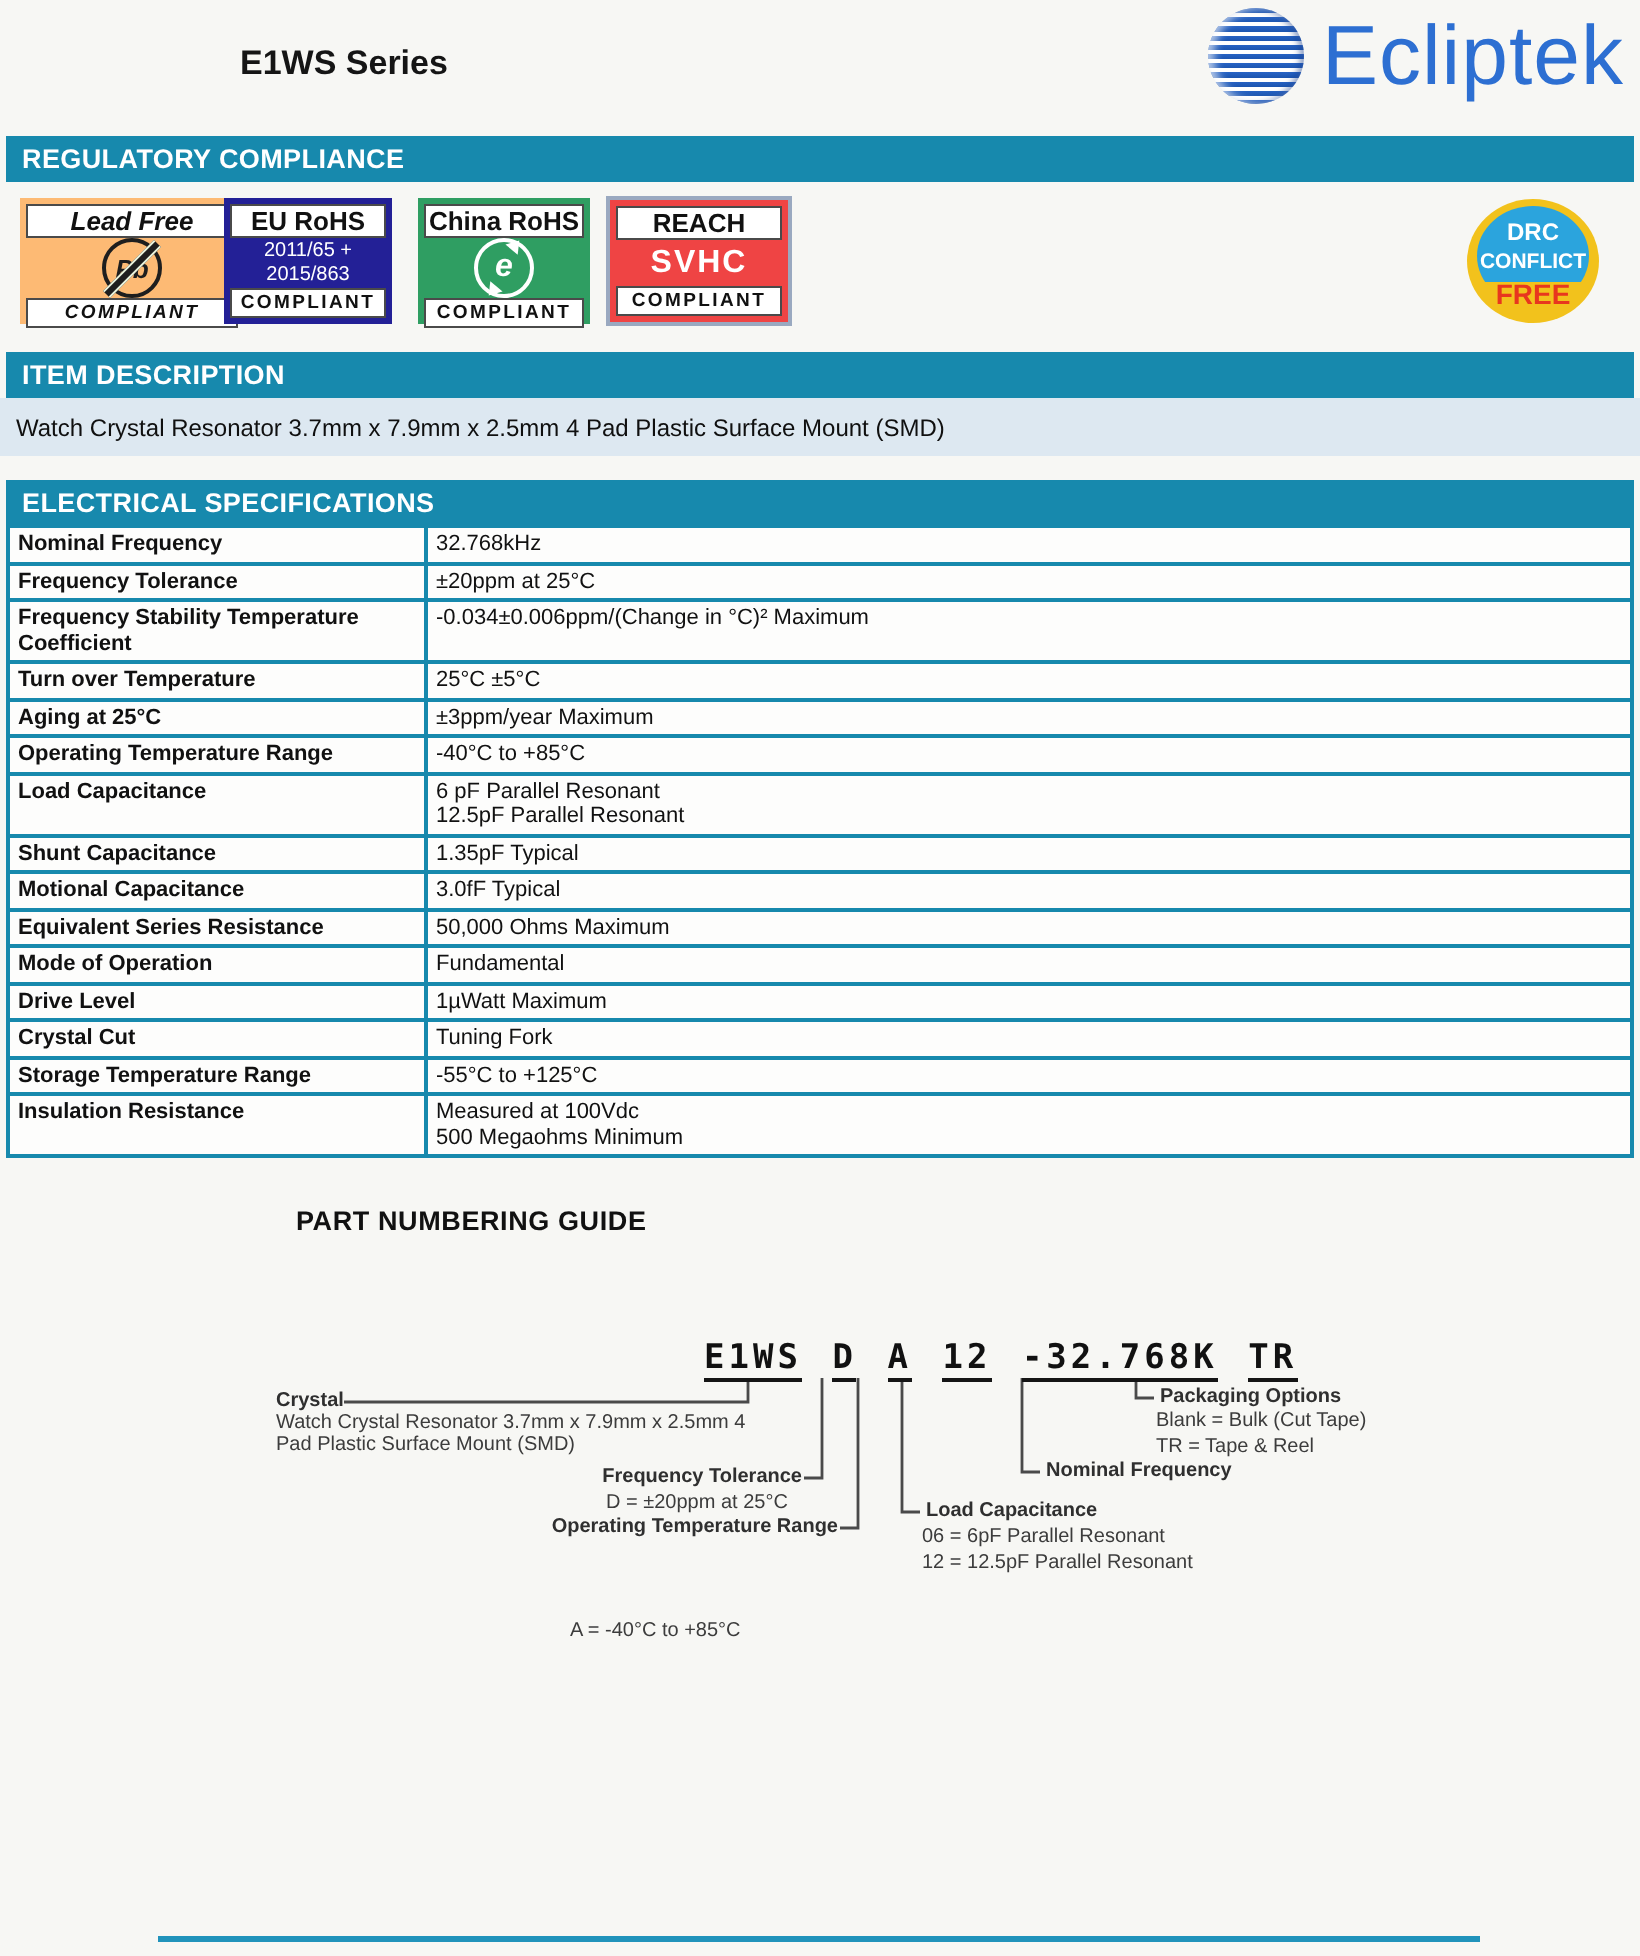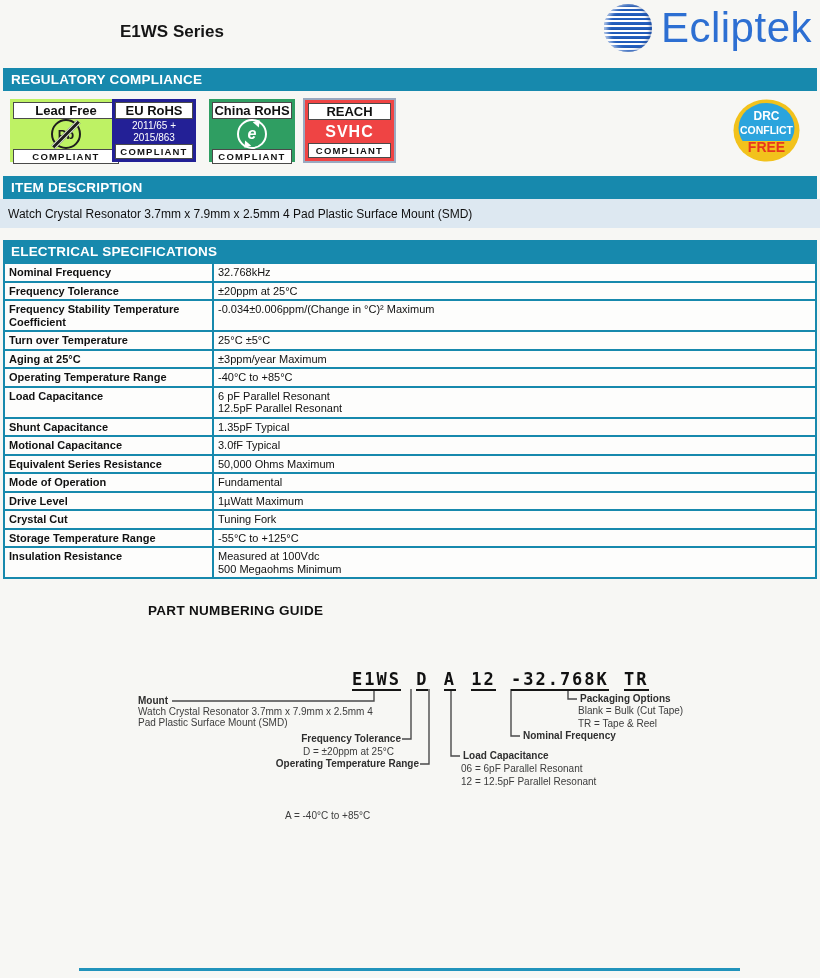--- a/index.html
+++ b/index.html
@@ -22,21 +22,21 @@
   .banner-item { top:176px; height:23px; }
   .banner-elec { top:240px; height:22px; }
 
   
   .badge { position:absolute; top:99px; height:63px; padding:3px; display:flex;
            flex-direction:column; justify-content:space-between; }
   .b-head, .b-foot { background:#fff; border:1px solid #4a4a4a; text-align:center; }
   .b-head { font-weight:bold; font-size:13px; line-height:15px; white-space:nowrap; }
   .b-foot { font-weight:bold; font-size:9.5px; letter-spacing:1.2px; line-height:13px; }
   .b-mid  { flex:1; display:flex; flex-direction:column; align-items:center; justify-content:center; color:#fff; }
-  .badge-lead  { left:10px;  width:112px; background:#bef264; }
+  .badge-lead  { left:10px;  width:112px; background:#fdba74;font-style:italic; }
   .badge-eu    { left:112px; width:84px; background:#232096; }
   .badge-china { left:209px; width:86px; background:#2f9e62; }
   .badge-reach { left:303px; width:93px; background:#ef4444; border:2px solid #9aa9c0; height:65px; top:98px; }
   .badge-eu .b-mid { font-size:10px; line-height:12px; }
   .svhc { font-weight:bold; font-size:16px; letter-spacing:1px; }
 
   .pb-icon { position:relative; width:30px; height:30px; border:2.5px solid #1e1e1e; border-radius:50%;
              display:flex; align-items:center; justify-content:center;
              font-weight:bold; font-size:13px; color:#1e1e1e; }
   .pb-icon::after { content:""; position:absolute; left:-5px; top:11px; width:36px; height:3px;
@@ -229,21 +229,21 @@
 
   <div class="pn">
     <span class="seg">E1WS</span>
     <span class="seg">D</span>
     <span class="seg">A</span>
     <span class="seg">12</span>
     <span class="seg">-32.768K</span>
     <span class="seg">TR</span>
   </div>
 
-  <div class="co" style="left:138px; top:695px;"><b>Mount</b></div>
+  <div class="co" style="left:138px; top:695px;"><b>Crystal</b></div>
   <div class="co" style="left:138px; top:706px;">Watch Crystal Resonator 3.7mm x 7.9mm x 2.5mm 4</div>
   <div class="co" style="left:138px; top:717px;">Pad Plastic Surface Mount (SMD)</div>
 
   <div class="co co-r" style="right:419px; top:733px;"><b>Frequency Tolerance</b></div>
   <div class="co" style="left:303px; top:746px;">D = ±20ppm at 25°C</div>
 
   <div class="co co-r" style="right:401px; top:758px;"><b>Operating Temperature Range</b></div>
   <div class="co" style="left:285px; top:810px;text-align:right;">A = -40°C to +85°C</div>
 
   <div class="co" style="left:463px; top:750px;"><b>Load Capacitance</b></div>

